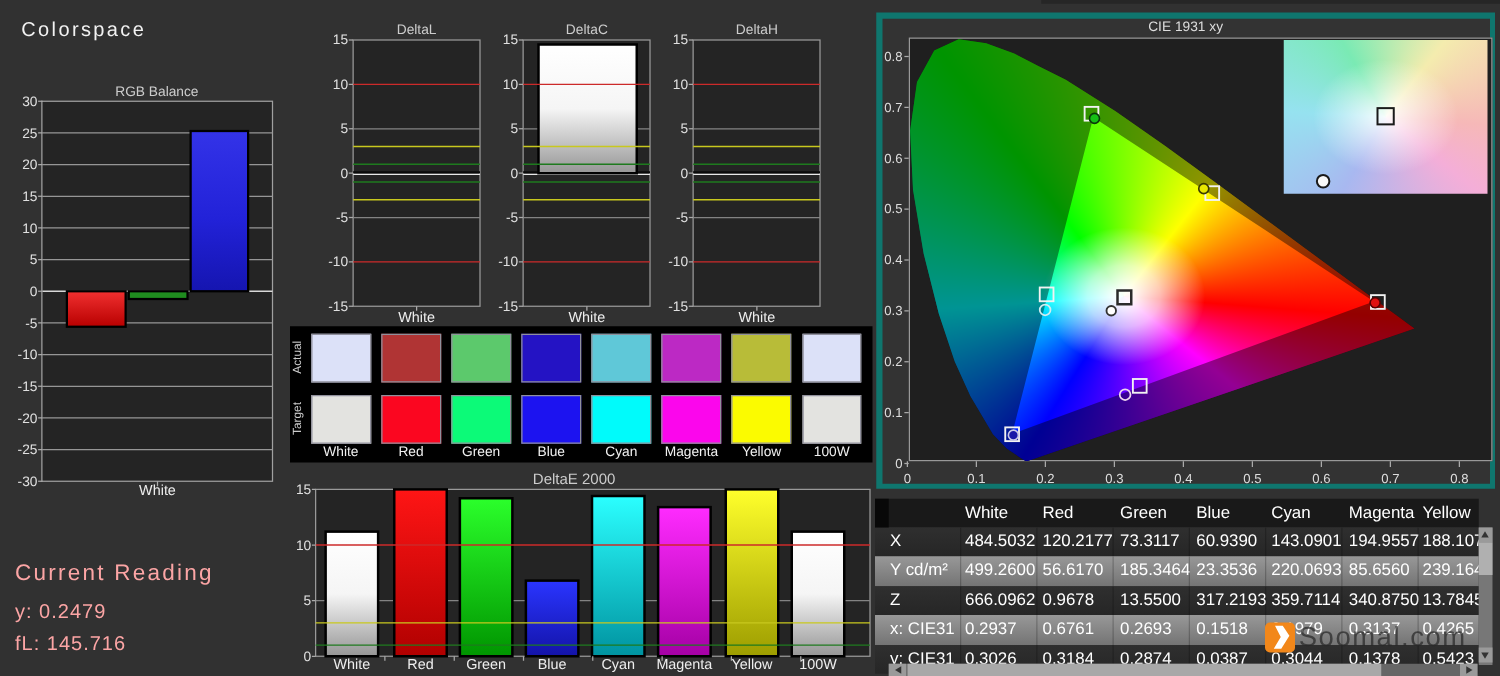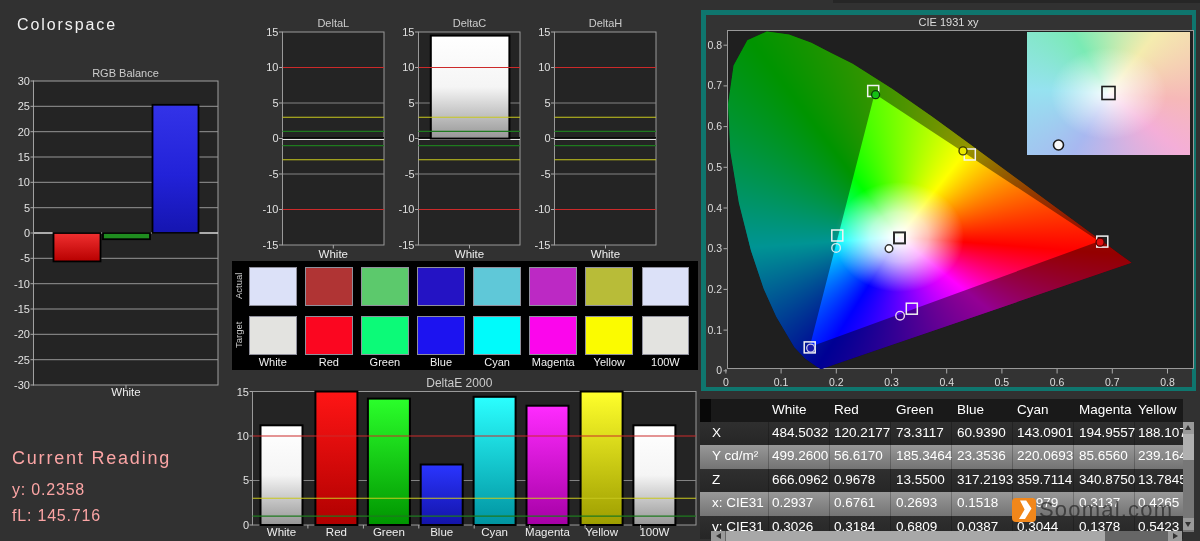--- a/index.html
+++ b/index.html
@@ -101,21 +101,21 @@
       <text x="30" y="50.1" text-anchor="end" class="ax">25</text>
       <line x1="30.5" x2="34" y1="46.3" y2="46.3" stroke="#aaa" stroke-width="1"></line>
       <text x="30" y="24.8" text-anchor="end" class="ax">30</text>
       <line x1="30.5" x2="34" y1="21.0" y2="21.0" stroke="#aaa" stroke-width="1"></line>
     <line x1="126" x2="126" y1="325" y2="329" stroke="#aaa" stroke-width="1"></line>
     <text x="126" y="336" text-anchor="middle" class="xl">White</text>
   </svg>
 
   <div id="curread">
     <div class="h">Current Reading</div>
-    <div class="v">y: 0.2358</div>
+    <div class="v">y: 0.2479</div>
     <div class="v">fL: 145.716</div>
   </div>
 
   <svg id="dsvg" style="left:230px;top:14px" width="470" height="252" viewBox="0 0 470 252">
     <defs>
       <linearGradient id="gWhite" x1="0" y1="0" x2="0" y2="1">
         <stop offset="0" stop-color="#ffffff"></stop>
           <stop offset="0.5" stop-color="#f5f5f5"></stop>
           <stop offset="1" stop-color="#969696"></stop>
       </linearGradient>
@@ -454,21 +454,21 @@
         <div style="position:absolute;left:190px;top:0;width:1px;height:23.5px;background:rgba(0,0,0,0.22)"></div>
         <div style="position:absolute;left:251px;top:0;width:1px;height:23.5px;background:rgba(0,0,0,0.22)"></div>
         <div style="position:absolute;left:312px;top:0;width:1px;height:23.5px;background:rgba(0,0,0,0.22)"></div>
         <div style="position:absolute;left:373px;top:0;width:1px;height:23.5px;background:rgba(0,0,0,0.22)"></div>
         <div style="position:absolute;left:434px;top:0;width:1px;height:23.5px;background:rgba(0,0,0,0.22)"></div>
       </div>
       <div class="trow tdark" style="top:119.5px">
         <div class="tc" style="left:12px">y: CIE31</div>
         <div class="tc" style="left:72px">0.3026</div>
         <div class="tc" style="left:134px">0.3184</div>
-        <div class="tc" style="left:196px">0.6809</div>
+        <div class="tc" style="left:196px">0.2874</div>
         <div class="tc" style="left:257px">0.0387</div>
         <div class="tc" style="left:317px">0.3044</div>
         <div class="tc" style="left:379px">0.1378</div>
         <div class="tc" style="left:438px">0.5423</div>
         <div style="position:absolute;left:68px;top:0;width:1px;height:23.5px;background:rgba(0,0,0,0.22)"></div>
         <div style="position:absolute;left:129px;top:0;width:1px;height:23.5px;background:rgba(0,0,0,0.22)"></div>
         <div style="position:absolute;left:190px;top:0;width:1px;height:23.5px;background:rgba(0,0,0,0.22)"></div>
         <div style="position:absolute;left:251px;top:0;width:1px;height:23.5px;background:rgba(0,0,0,0.22)"></div>
         <div style="position:absolute;left:312px;top:0;width:1px;height:23.5px;background:rgba(0,0,0,0.22)"></div>
         <div style="position:absolute;left:373px;top:0;width:1px;height:23.5px;background:rgba(0,0,0,0.22)"></div>

